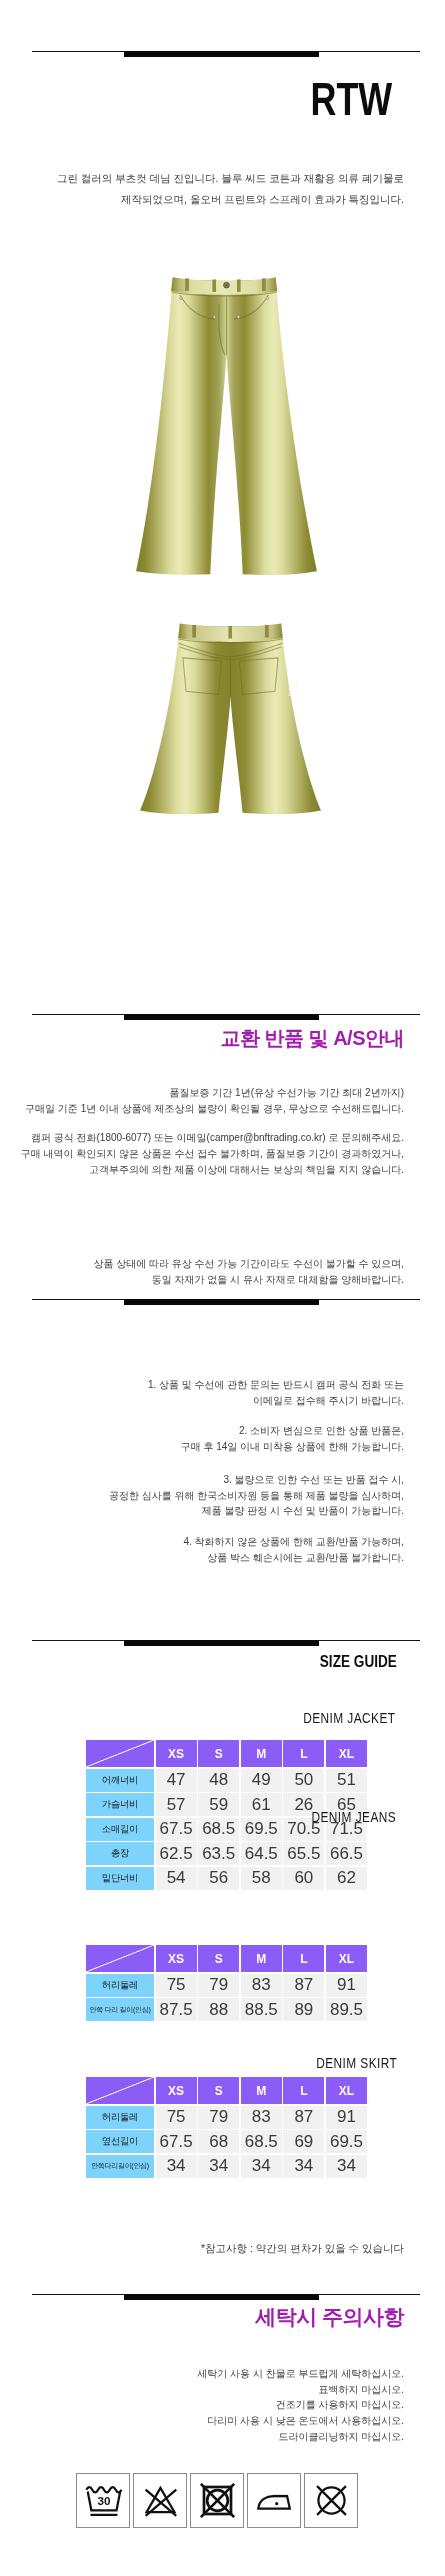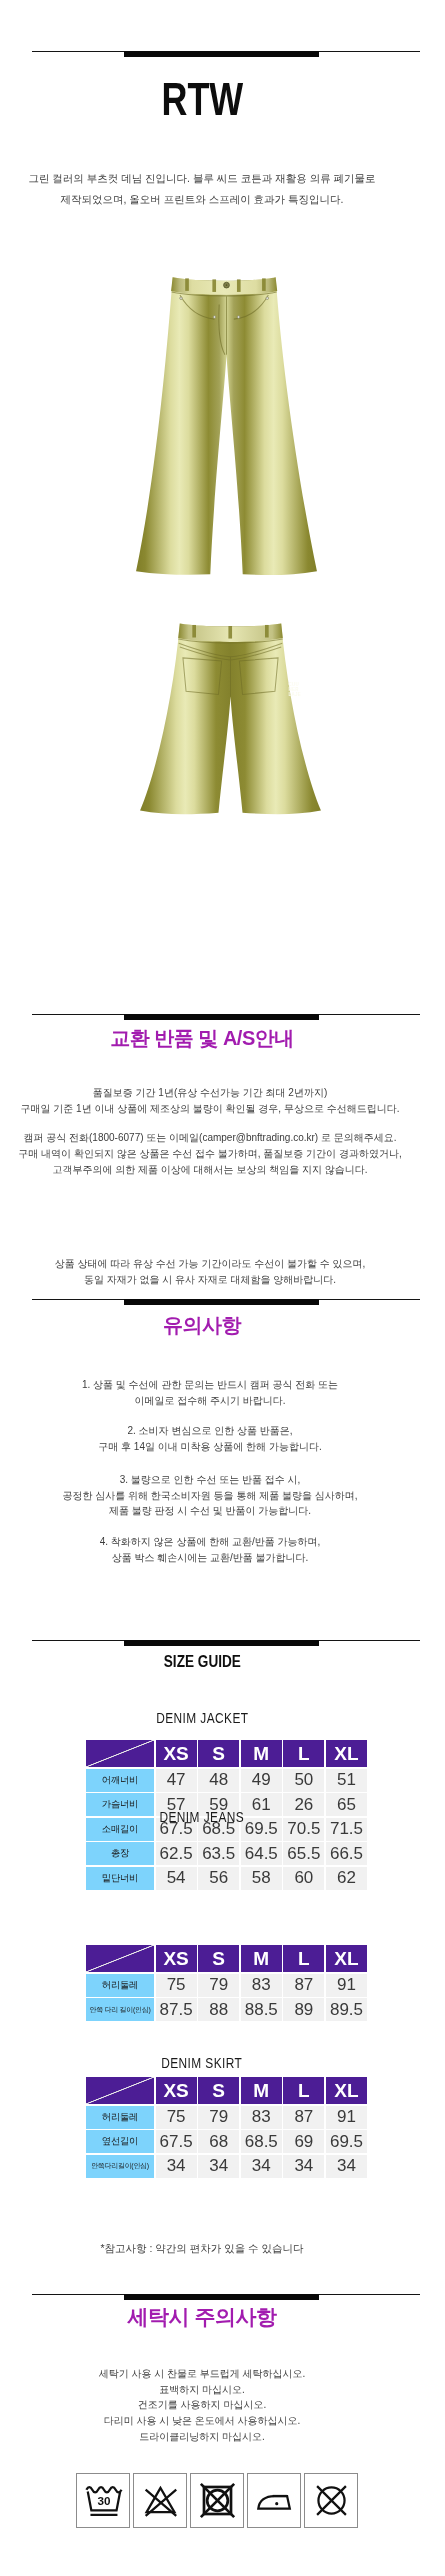--- a/index.html
+++ b/index.html
@@ -1,19 +1,19 @@
 <!DOCTYPE html>
 <html style="font-size:8.4px"><head>
 <meta charset="utf-8">
 <style>
   html,body{margin:0;padding:0;background:#ffffff;}
   .page{position:relative;width:445px;height:2576px;background:#ffffff;overflow:hidden;
         font-family:"Liberation Sans","DejaVu Sans",sans-serif;color:#3a3a3a;}
   .abs{position:absolute;}
-  .center{left:0;width:404px;text-align:center;}
+  .center{left:0;width:404px;text-align:right;}
   
   .sep{position:absolute;left:0;width:445px;height:6.3px;}
   .sep-line{position:absolute;top:0;left:32px;width:388px;height:1px;background:#141414;}
   .sep-bar{position:absolute;top:0;left:124px;width:195px;height:5.8px;background:#080808;}
   
   .logo{top:78px;line-height:42px;font-size:46px;font-weight:bold;color:#0d0d0d;}
   .squeeze{display:inline-block;transform:scaleX(0.78);transform-origin:50% 50%;white-space:nowrap;}
   .squeeze85{display:inline-block;transform:scaleX(0.85);transform-origin:50% 50%;white-space:nowrap;}
   .h1{font-size:20px;line-height:27px;font-weight:bold;color:#a21caf;letter-spacing:-0.5px;}
   .h1-en{font-size:16px;line-height:24px;font-weight:bold;color:#0f0f0f;}
@@ -21,21 +21,21 @@
   
   .para{line-height:15.7px;font-size:10px;color:#3c3c3c;}
   .para .tline{white-space:nowrap;padding-left:16px;}
   .desc{line-height:21px;font-size:10.5px;color:#3c3c3c;}
   .note{font-size:10.5px;line-height:14.7px;color:#3c3c3c;}
   .wash{line-height:15.7px;font-size:10px;color:#3c3c3c;}
   
   .size-table{position:absolute;left:86px;width:283px;display:grid;
               grid-template-columns:68px repeat(5,41px);grid-template-rows:27px;grid-auto-rows:23px;gap:1.6px;}
   .cell{display:flex;align-items:center;justify-content:center;}
-  .cell.head{background:#4c1d95;color:#ffffff;font-size:19px;font-weight:bold;text-align:center;}
+  .cell.head{background:#8b5cf6;color:#ffffff;font-size:12px;font-weight:bold;text-align:center;}
   .cell.corner{position:relative;overflow:hidden;}
   .cell.corner::after{content:'';position:absolute;left:0;top:0;width:100%;height:100%;
       background:linear-gradient(to bottom right,transparent calc(50% - 0.8px),#e8e8e8 calc(50% - 0.3px),#e8e8e8 calc(50% + 0.3px),transparent calc(50% + 0.8px));}
   .cell.lab{background:#7dd3fc;color:#1a1a1a;font-size:9.4px;letter-spacing:-0.3px;white-space:nowrap;}
   .cell.lab.small{font-size:7px;}
   .cell.val{background:#f1f1f1;color:#3a3a3a;font-size:17px;}
   
   .care-row{position:absolute;left:76px;top:2473px;width:295px;height:55px;display:flex;gap:3px;}
   .care-box{width:52px;height:53px;border:1px solid #8c8c8c;background:#fff;
             display:flex;align-items:center;justify-content:center;}
@@ -177,21 +177,20 @@
     </div>
   <div class="abs center para" style="top:1256px;line-height:16px">
       <div class="tline">상품 상태에 따라 유상 수선 가능 기간이라도 수선이 불가할 수 있으며,</div>
       <div class="tline">동일 자재가 없을 시 유사 자재로 대체함을 양해바랍니다.</div>
     </div>
 
   <div class="sep" style="top:1299px">
     <div class="sep-line"></div>
     <div class="sep-bar"></div>
   </div>
-  <div class="abs center h1" style="top:1312px">유의사항</div>
   <div class="abs center para" style="top:1377px">
       <div class="tline">1. 상품 및 수선에 관한 문의는 반드시 캠퍼 공식 전화 또는</div>
       <div class="tline">이메일로 접수해 주시기 바랍니다.</div>
     </div>
   <div class="abs center para" style="top:1423px">
       <div class="tline">2. 소비자 변심으로 인한 상품 반품은,</div>
       <div class="tline">구매 후 14일 이내 미착용 상품에 한해 가능합니다.</div>
     </div>
   <div class="abs center para" style="top:1472px">
       <div class="tline">3. 불량으로 인한 수선 또는 반품 접수 시,</div>

